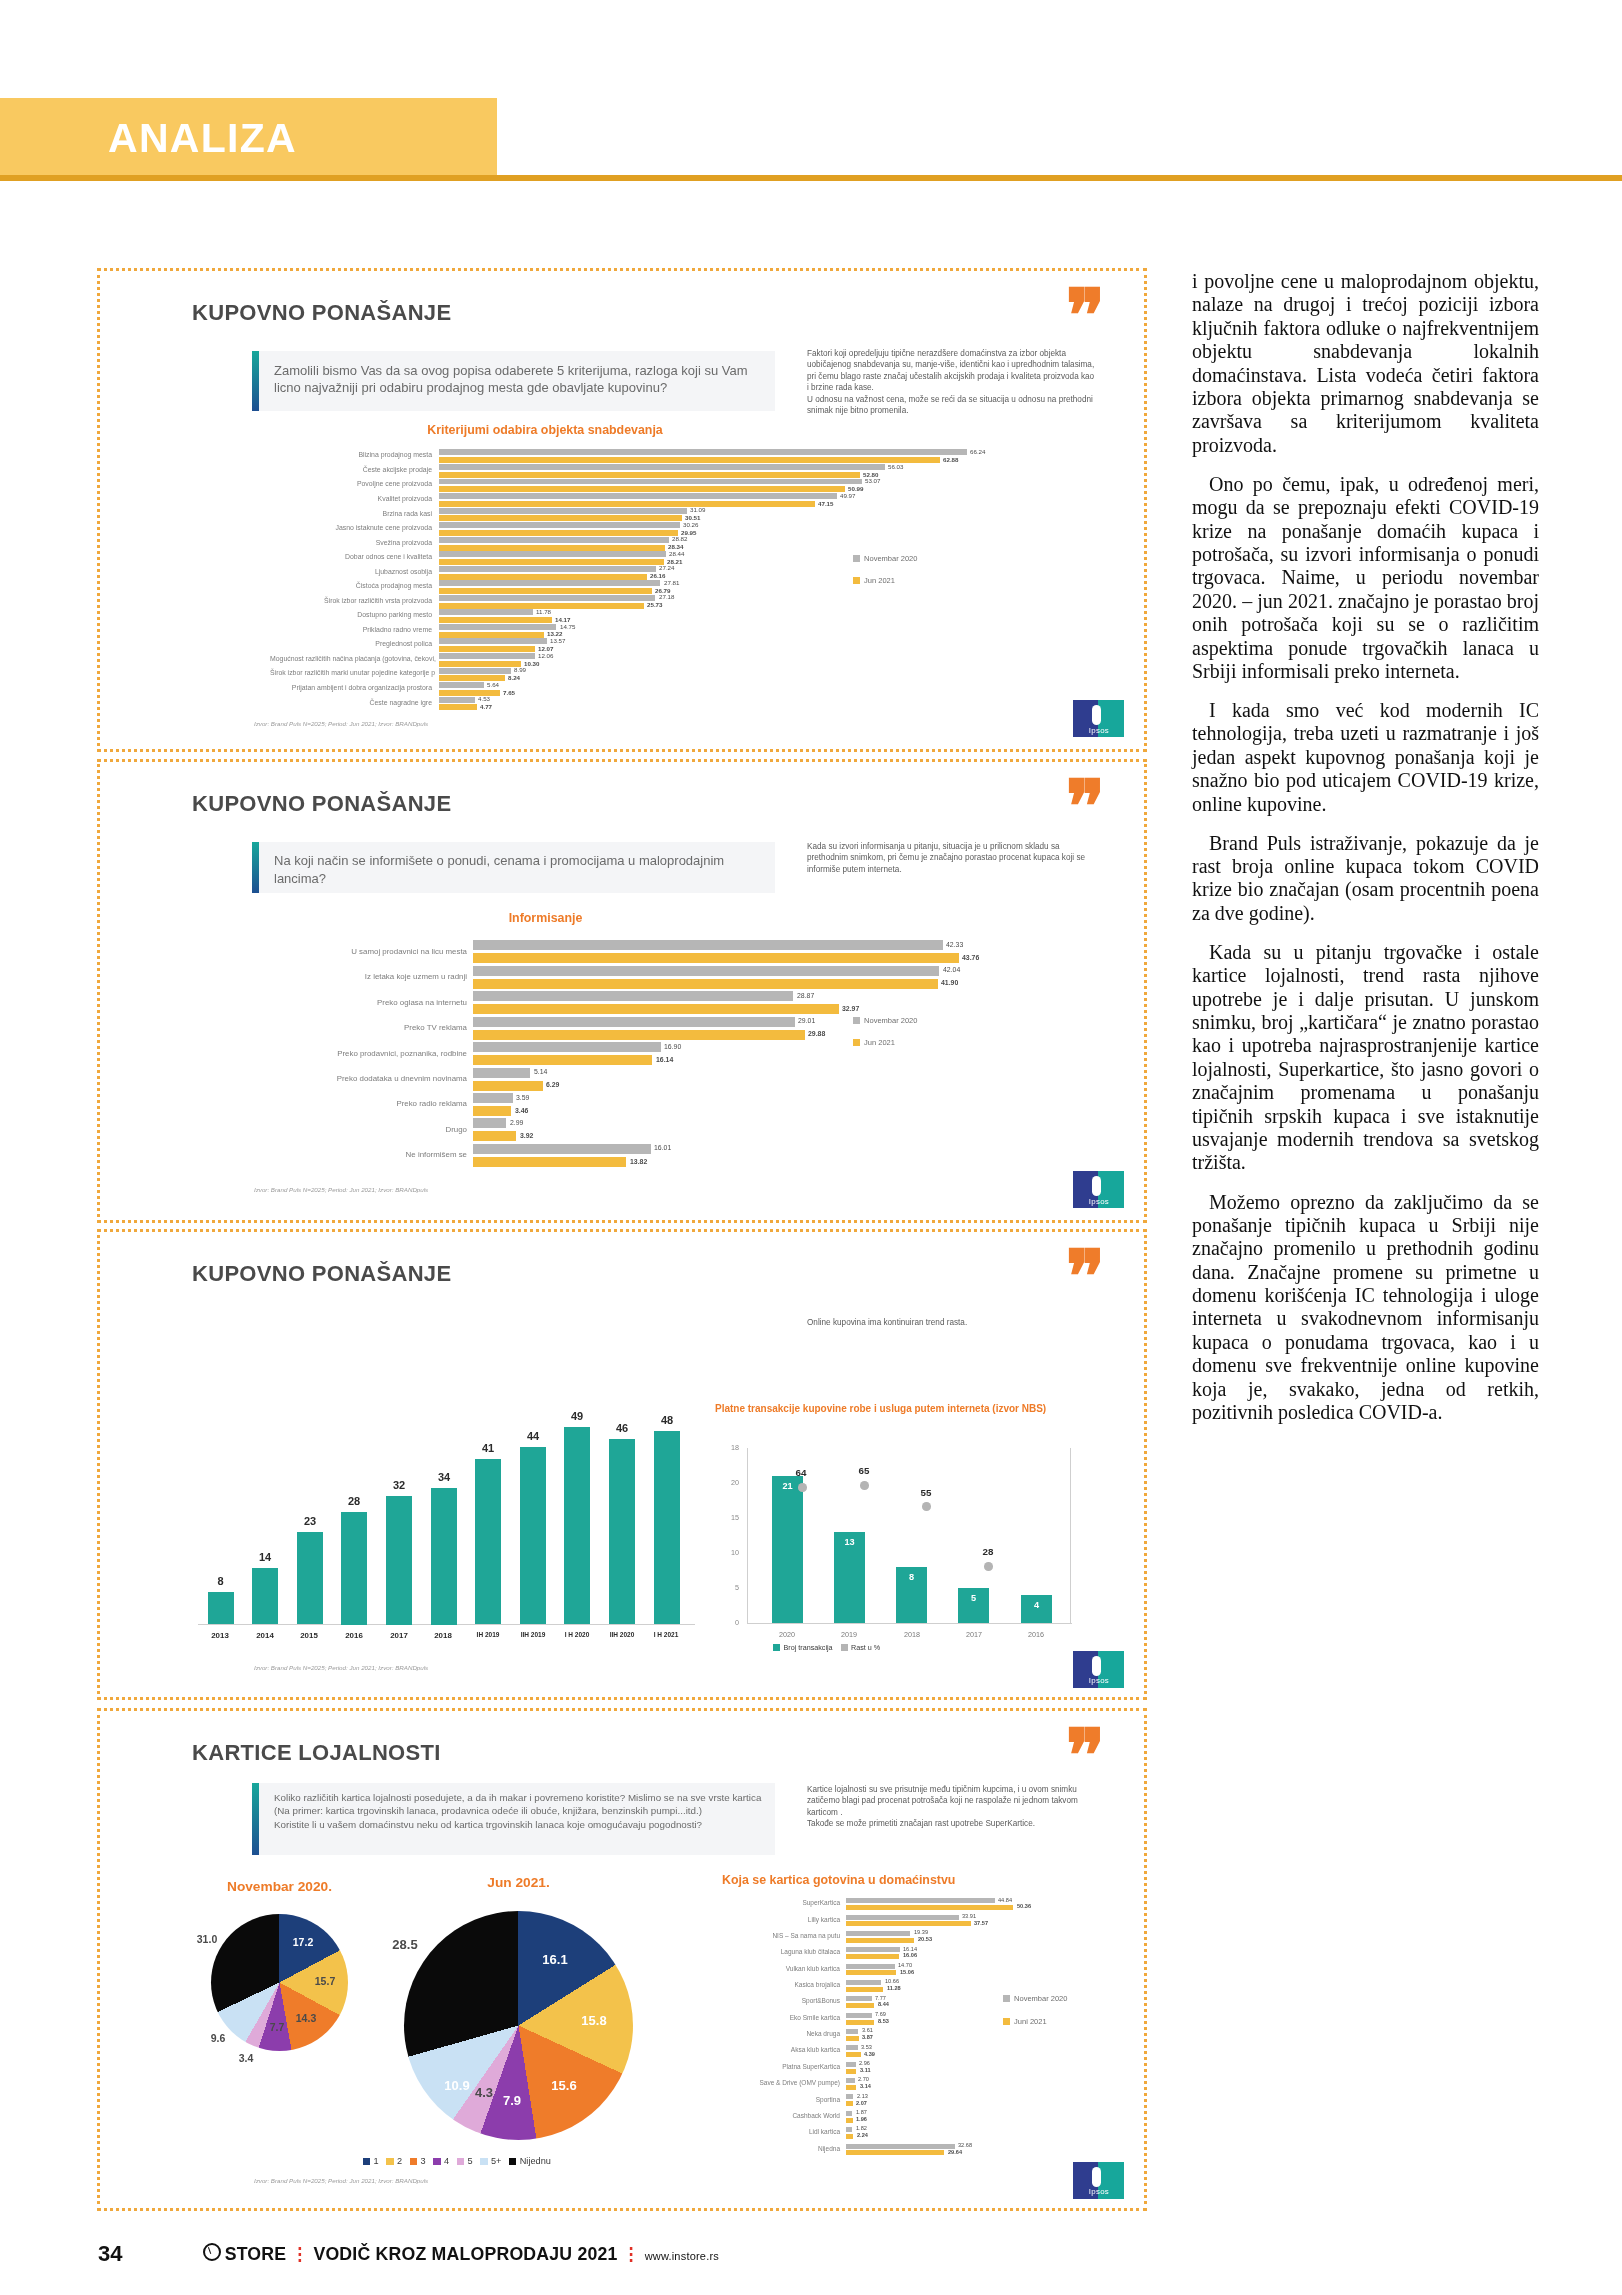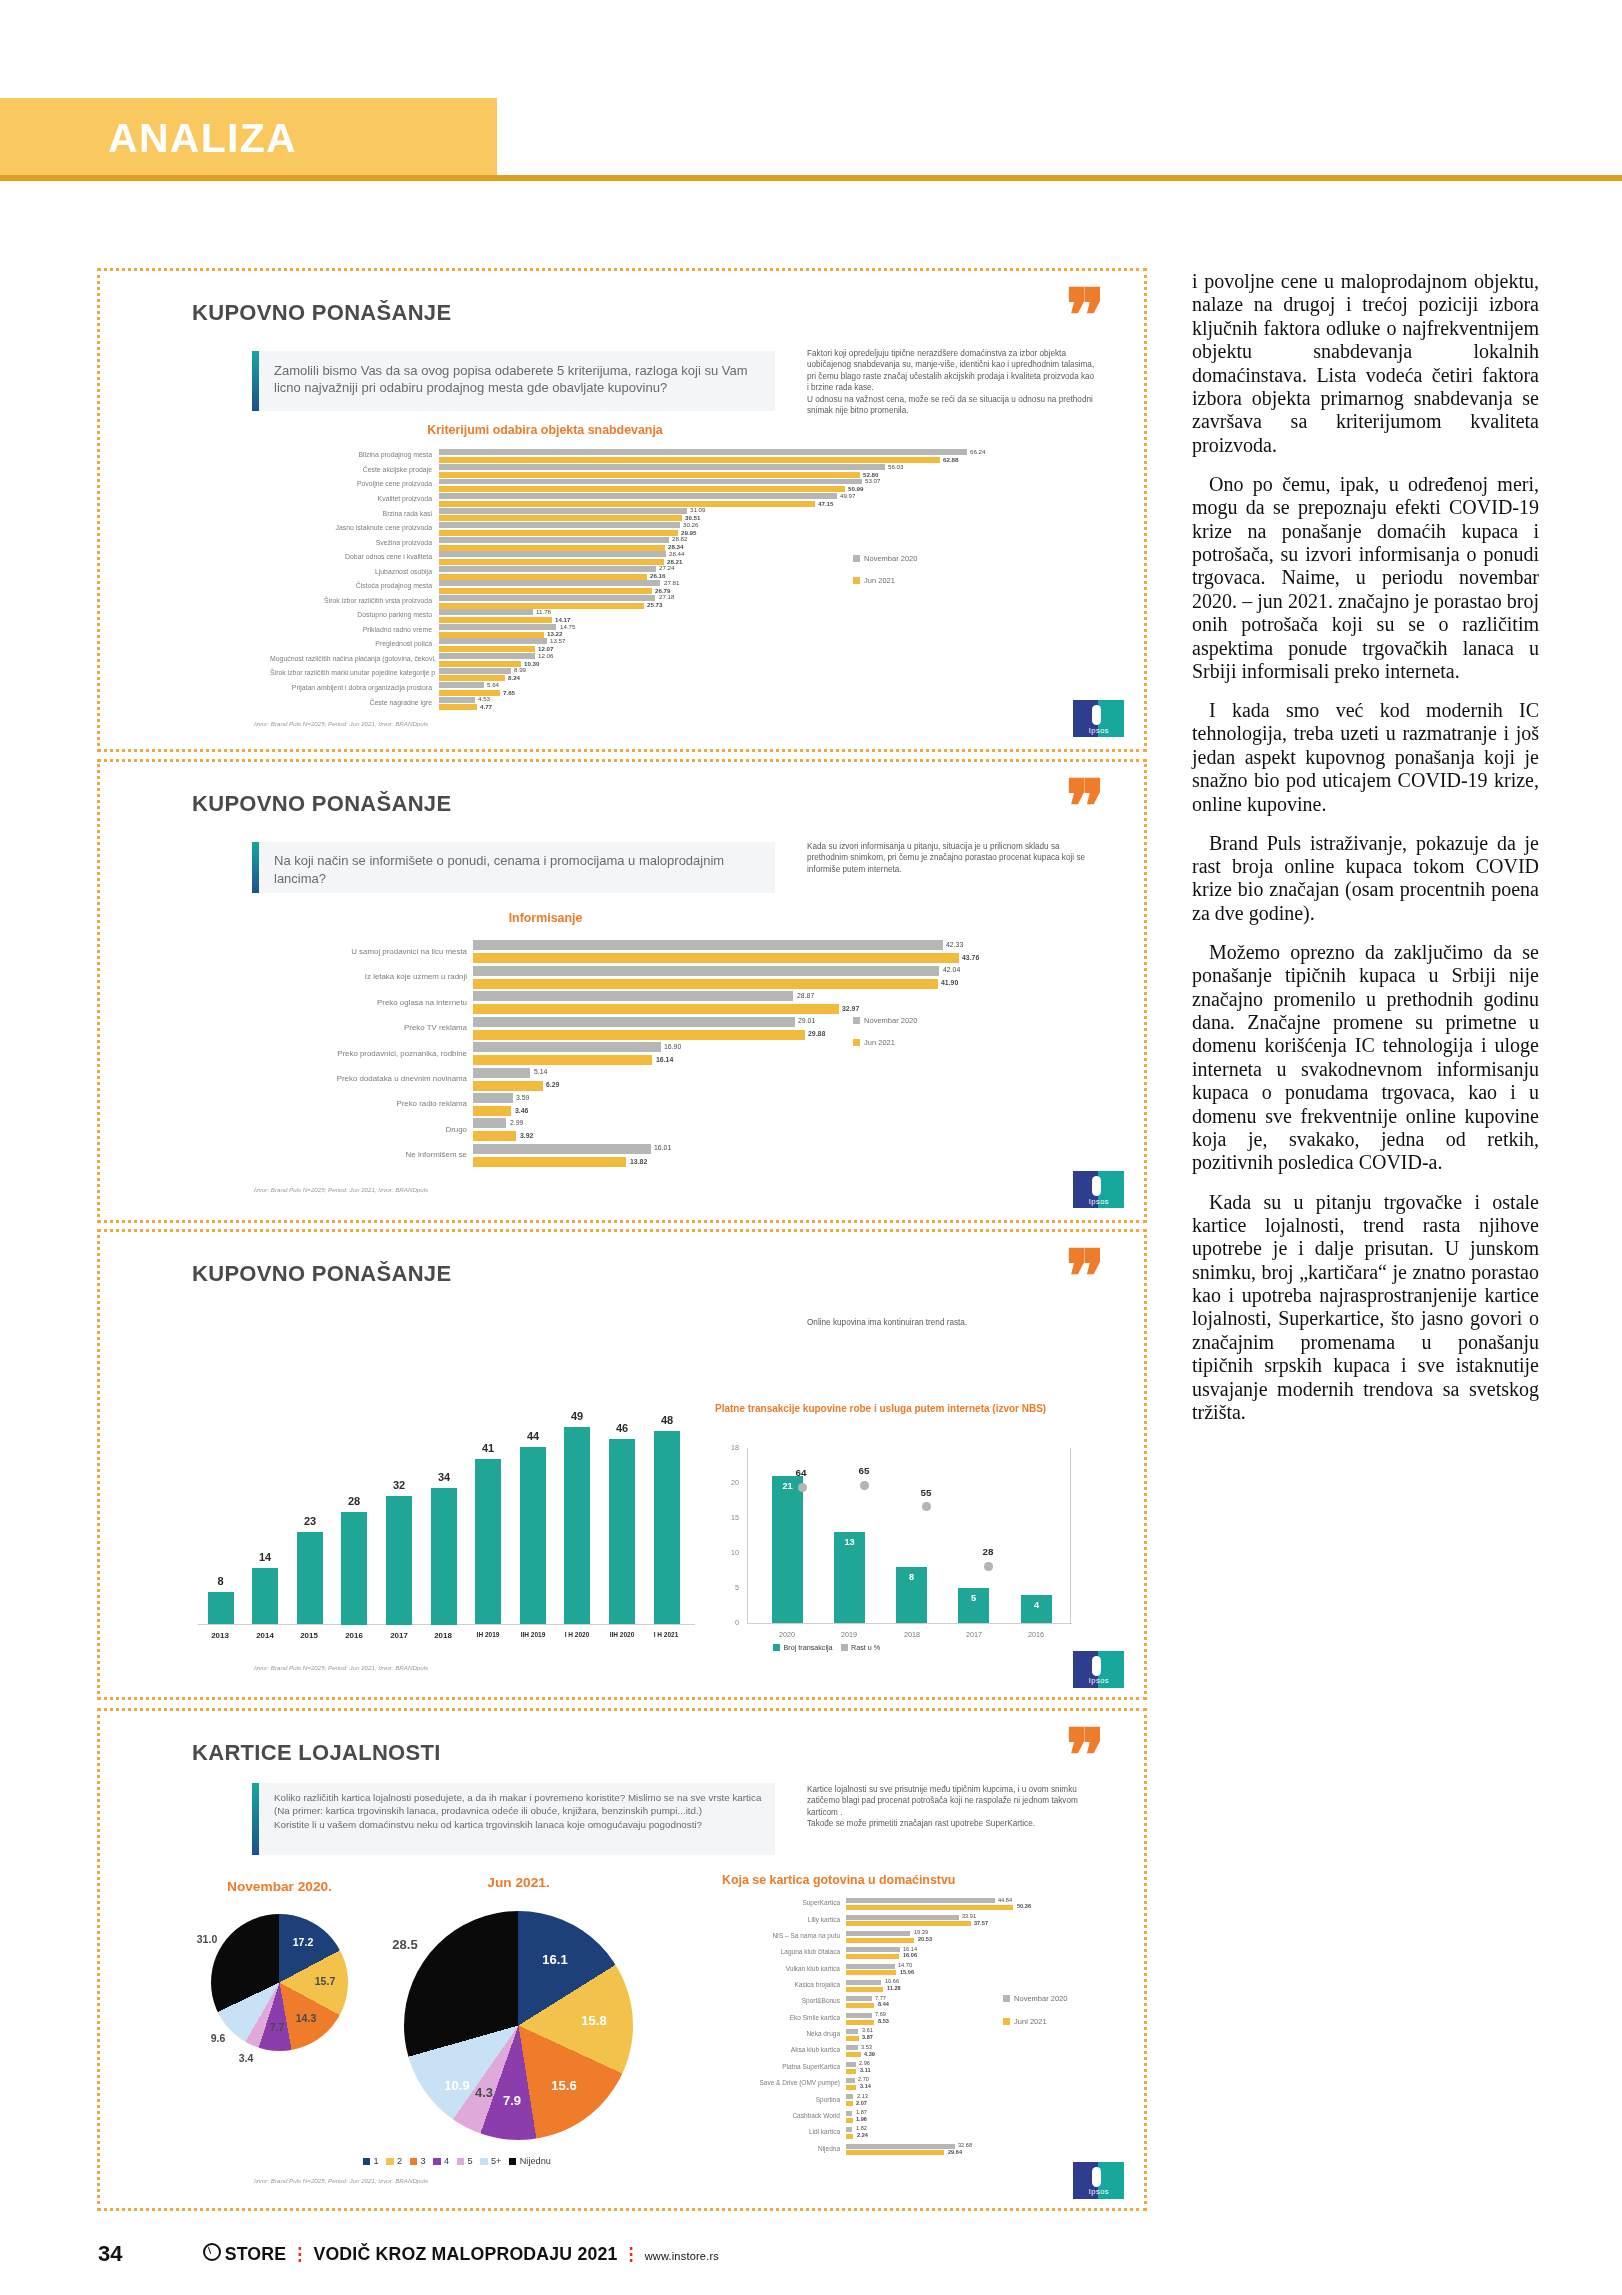--- a/index.html
+++ b/index.html
@@ -478,22 +478,22 @@
           <b>Ipsos</b>
         </div>
     </div>
   </div>
 
   <div class="col" id="article-col">
       <p class="first">i povoljne cene u maloprodajnom objektu, nalaze na drugoj i trećoj poziciji izbora ključnih faktora odluke o najfrekventnijem objektu snabdevanja lokalnih domaćinstava. Lista vodeća četiri faktora izbora objekta primarnog snabdevanja se završava sa kriterijumom kvaliteta proizvoda.</p>
       <p>Ono po čemu, ipak, u određenoj meri, mogu da se prepoznaju efekti COVID-19 krize na ponašanje domaćih kupaca i potrošača, su izvori informisanja o ponudi trgovaca. Naime, u periodu novembar 2020. – jun 2021. značajno je porastao broj onih potrošača koji su se o različitim aspektima ponude trgovačkih lanaca u Srbiji informisali preko interneta.</p>
       <p>I kada smo već kod modernih IC tehnologija, treba uzeti u razmatranje i još jedan aspekt kupovnog ponašanja koji je snažno bio pod uticajem COVID-19 krize, online kupovine.</p>
       <p>Brand Puls istraživanje, pokazuje da je rast broja online kupaca tokom COVID krize bio značajan (osam procentnih poena za dve godine).</p>
+      <p>Kada su u pitanju trgovačke i ostale kartice lojalnosti, trend rasta njihove upotrebe je i dalje prisutan. U junskom snimku, broj „kartičara“ je znatno porastao kao i upotreba najrasprostranjenije kartice lojalnosti, Superkartice, što jasno govori o značajnim promenama u ponašanju tipičnih srpskih kupaca i sve istaknutije usvajanje modernih trendova sa svetskog tržišta.</p>
       <p>Možemo oprezno da zaključimo da se ponašanje tipičnih kupaca u Srbiji nije značajno promenilo u prethodnih godinu dana. Značajne promene su primetne u domenu korišćenja IC tehnologija i uloge interneta u svakodnevnom informisanju kupaca o ponudama trgovaca, kao i u domenu sve frekventnije online kupovine koja je, svakako, jedna od retkih, pozitivnih posledica COVID-a.</p>
-      <p>Kada su u pitanju trgovačke i ostale kartice lojalnosti, trend rasta njihove upotrebe je i dalje prisutan. U junskom snimku, broj „kartičara“ je znatno porastao kao i upotreba najrasprostranjenije kartice lojalnosti, Superkartice, što jasno govori o značajnim promenama u ponašanju tipičnih srpskih kupaca i sve istaknutije usvajanje modernih trendova sa svetskog tržišta.</p>
     </div>
 
   <div class="pg">34</div>
   <div class="fbrand">
     <span class="ring"></span><span>STORE</span><span class="fsep">⋮</span><span>VODIČ KROZ MALOPRODAJU 2021</span><span class="fsep">⋮</span><span class="furl">www.instore.rs</span>
   </div>
 </div>
 
 
 </body></html>

